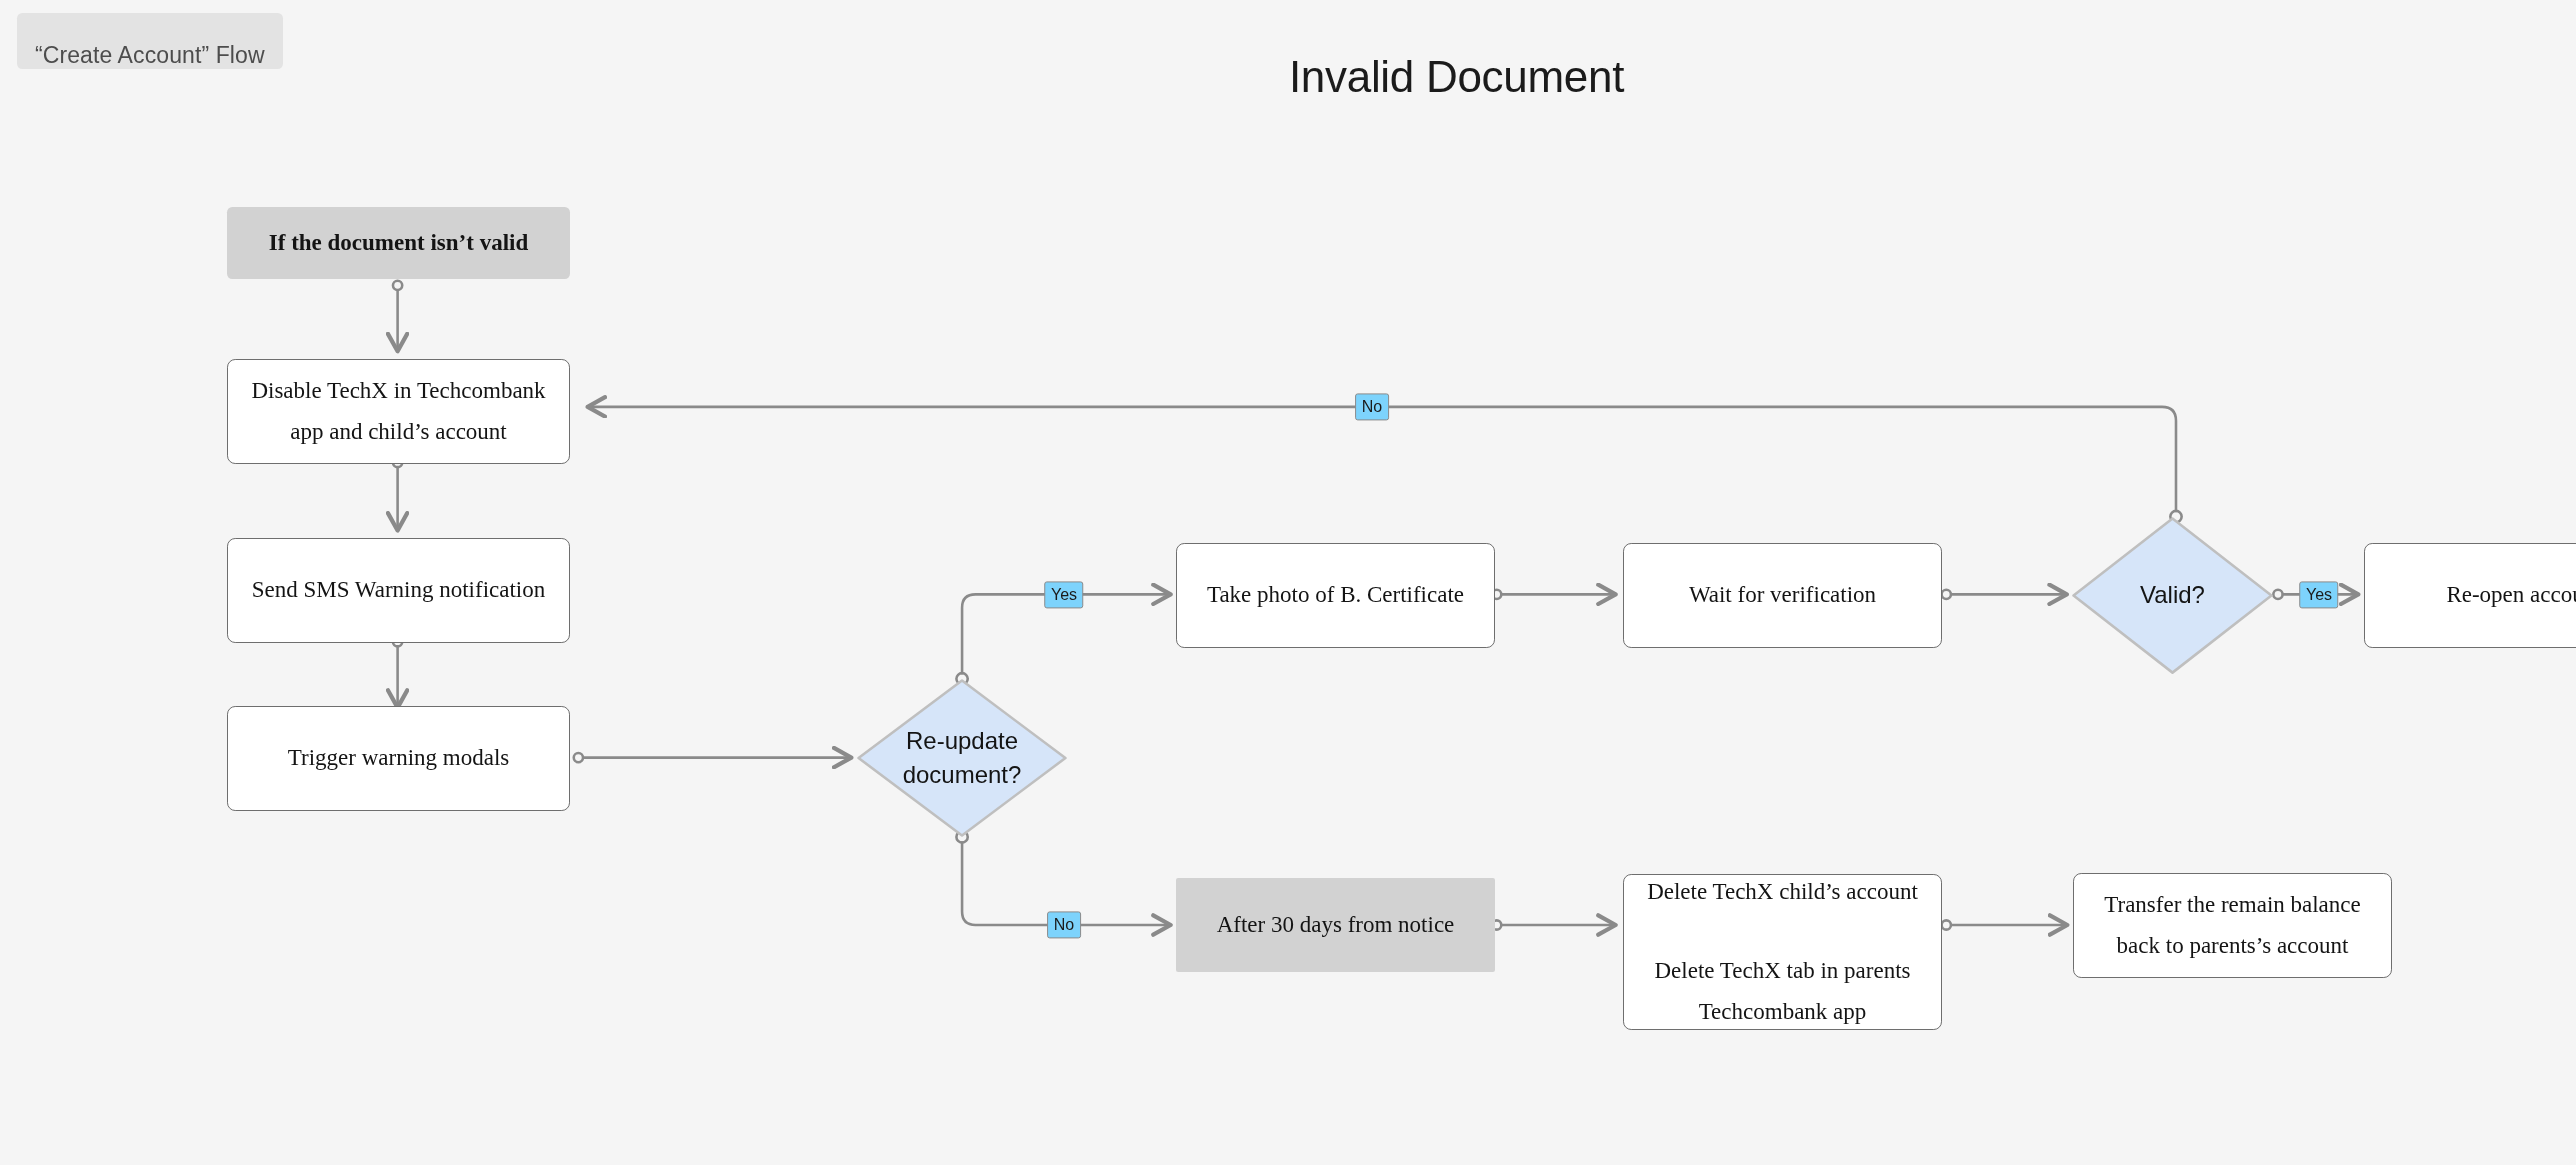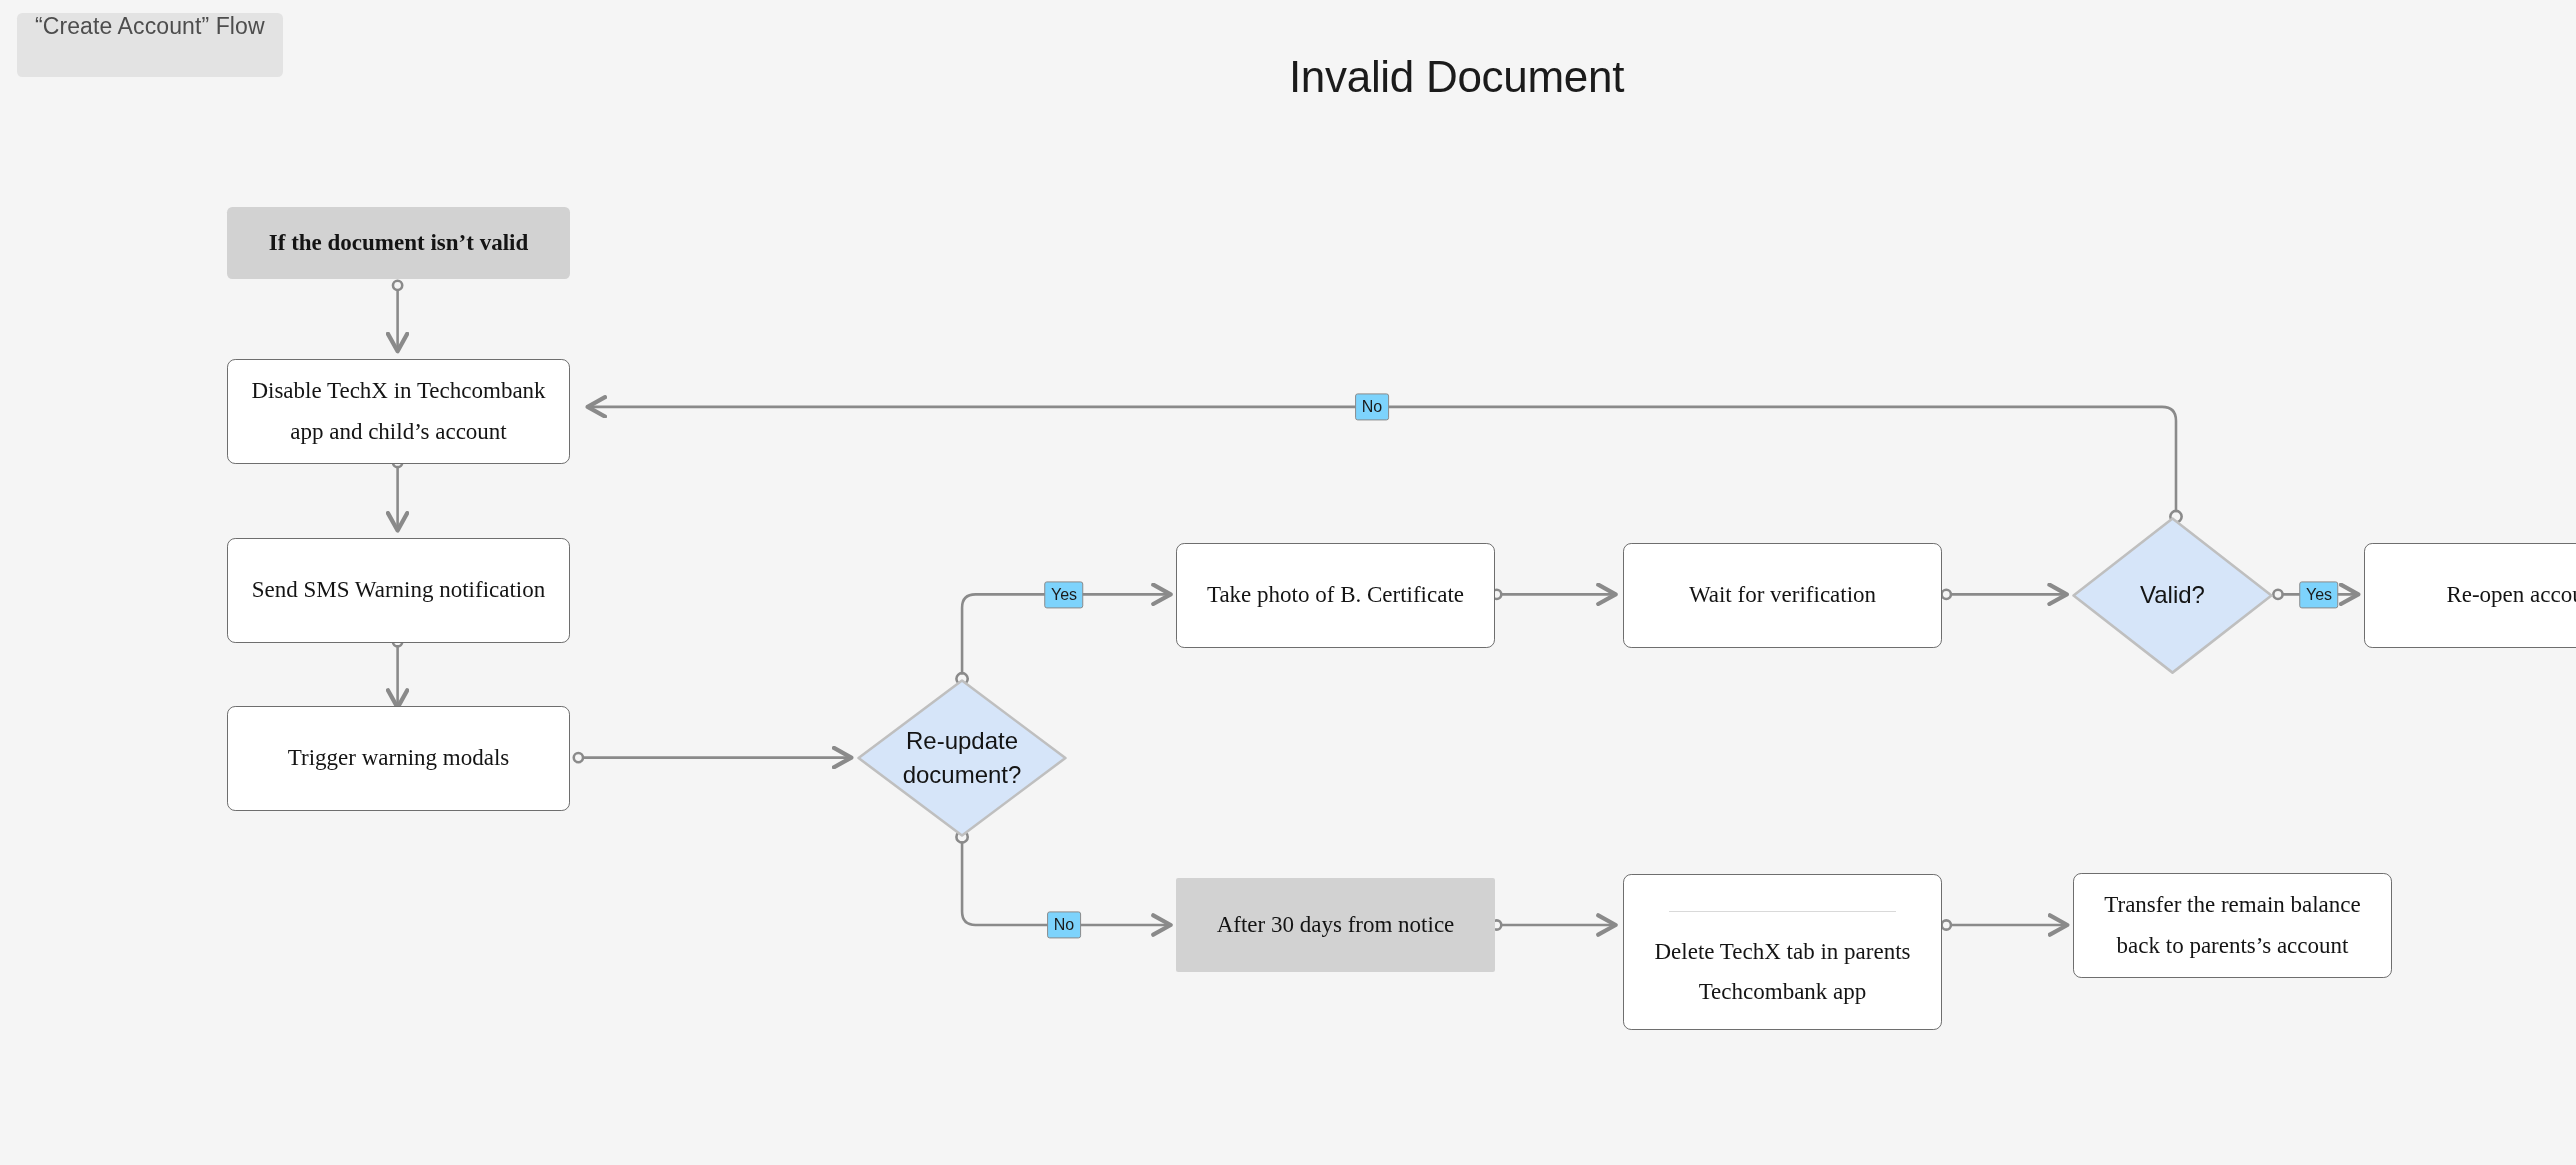--- a/index.html
+++ b/index.html
@@ -13,24 +13,24 @@
     font-family: "Liberation Sans", sans-serif;
     overflow: hidden;
     position: relative;
   }
 
   
   #flow-chip {
     position: absolute;
     left: 16.5px;
     top: 13.4px;
-    height: 64px;
+    height: 56px;
     padding: 0 18.5px;
     display: flex;
-    align-items: flex-start;
+    align-items: flex-end;
     background: #e3e3e3;
     border-radius: 5.2px;
     color: #4d4d4d;
     font-size: 23px;
     letter-spacing: 0.1px;
     white-space: nowrap;
   }
 
   
   #page-title {
@@ -271,20 +271,21 @@
 
   <div class="node rect" style="left:2364px; top:543px; width:320px; height:105px;">
     <span class="line">Re-open account</span>
   </div>
 
   <div class="node filled sharp" style="left:1176px; top:878px; width:319px; height:94px;">
     <span class="line">After 30 days from notice</span>
   </div>
 
   <div class="node rect" style="left:1623px; top:874px; width:319px; height:156px; padding:14.4px 13.4px;">
+    <span class="line">Delete TechX child’s account</span>
     <span class="divider"></span>
     <span class="line">Delete TechX tab in parents</span>
     <span class="line">Techcombank app</span>
   </div>
 
   <div class="node rect" style="left:2073px; top:873px; width:319px; height:105px;">
     <span class="line">Transfer the remain balance</span>
     <span class="line">back to parents’s account</span>
   </div>
 

